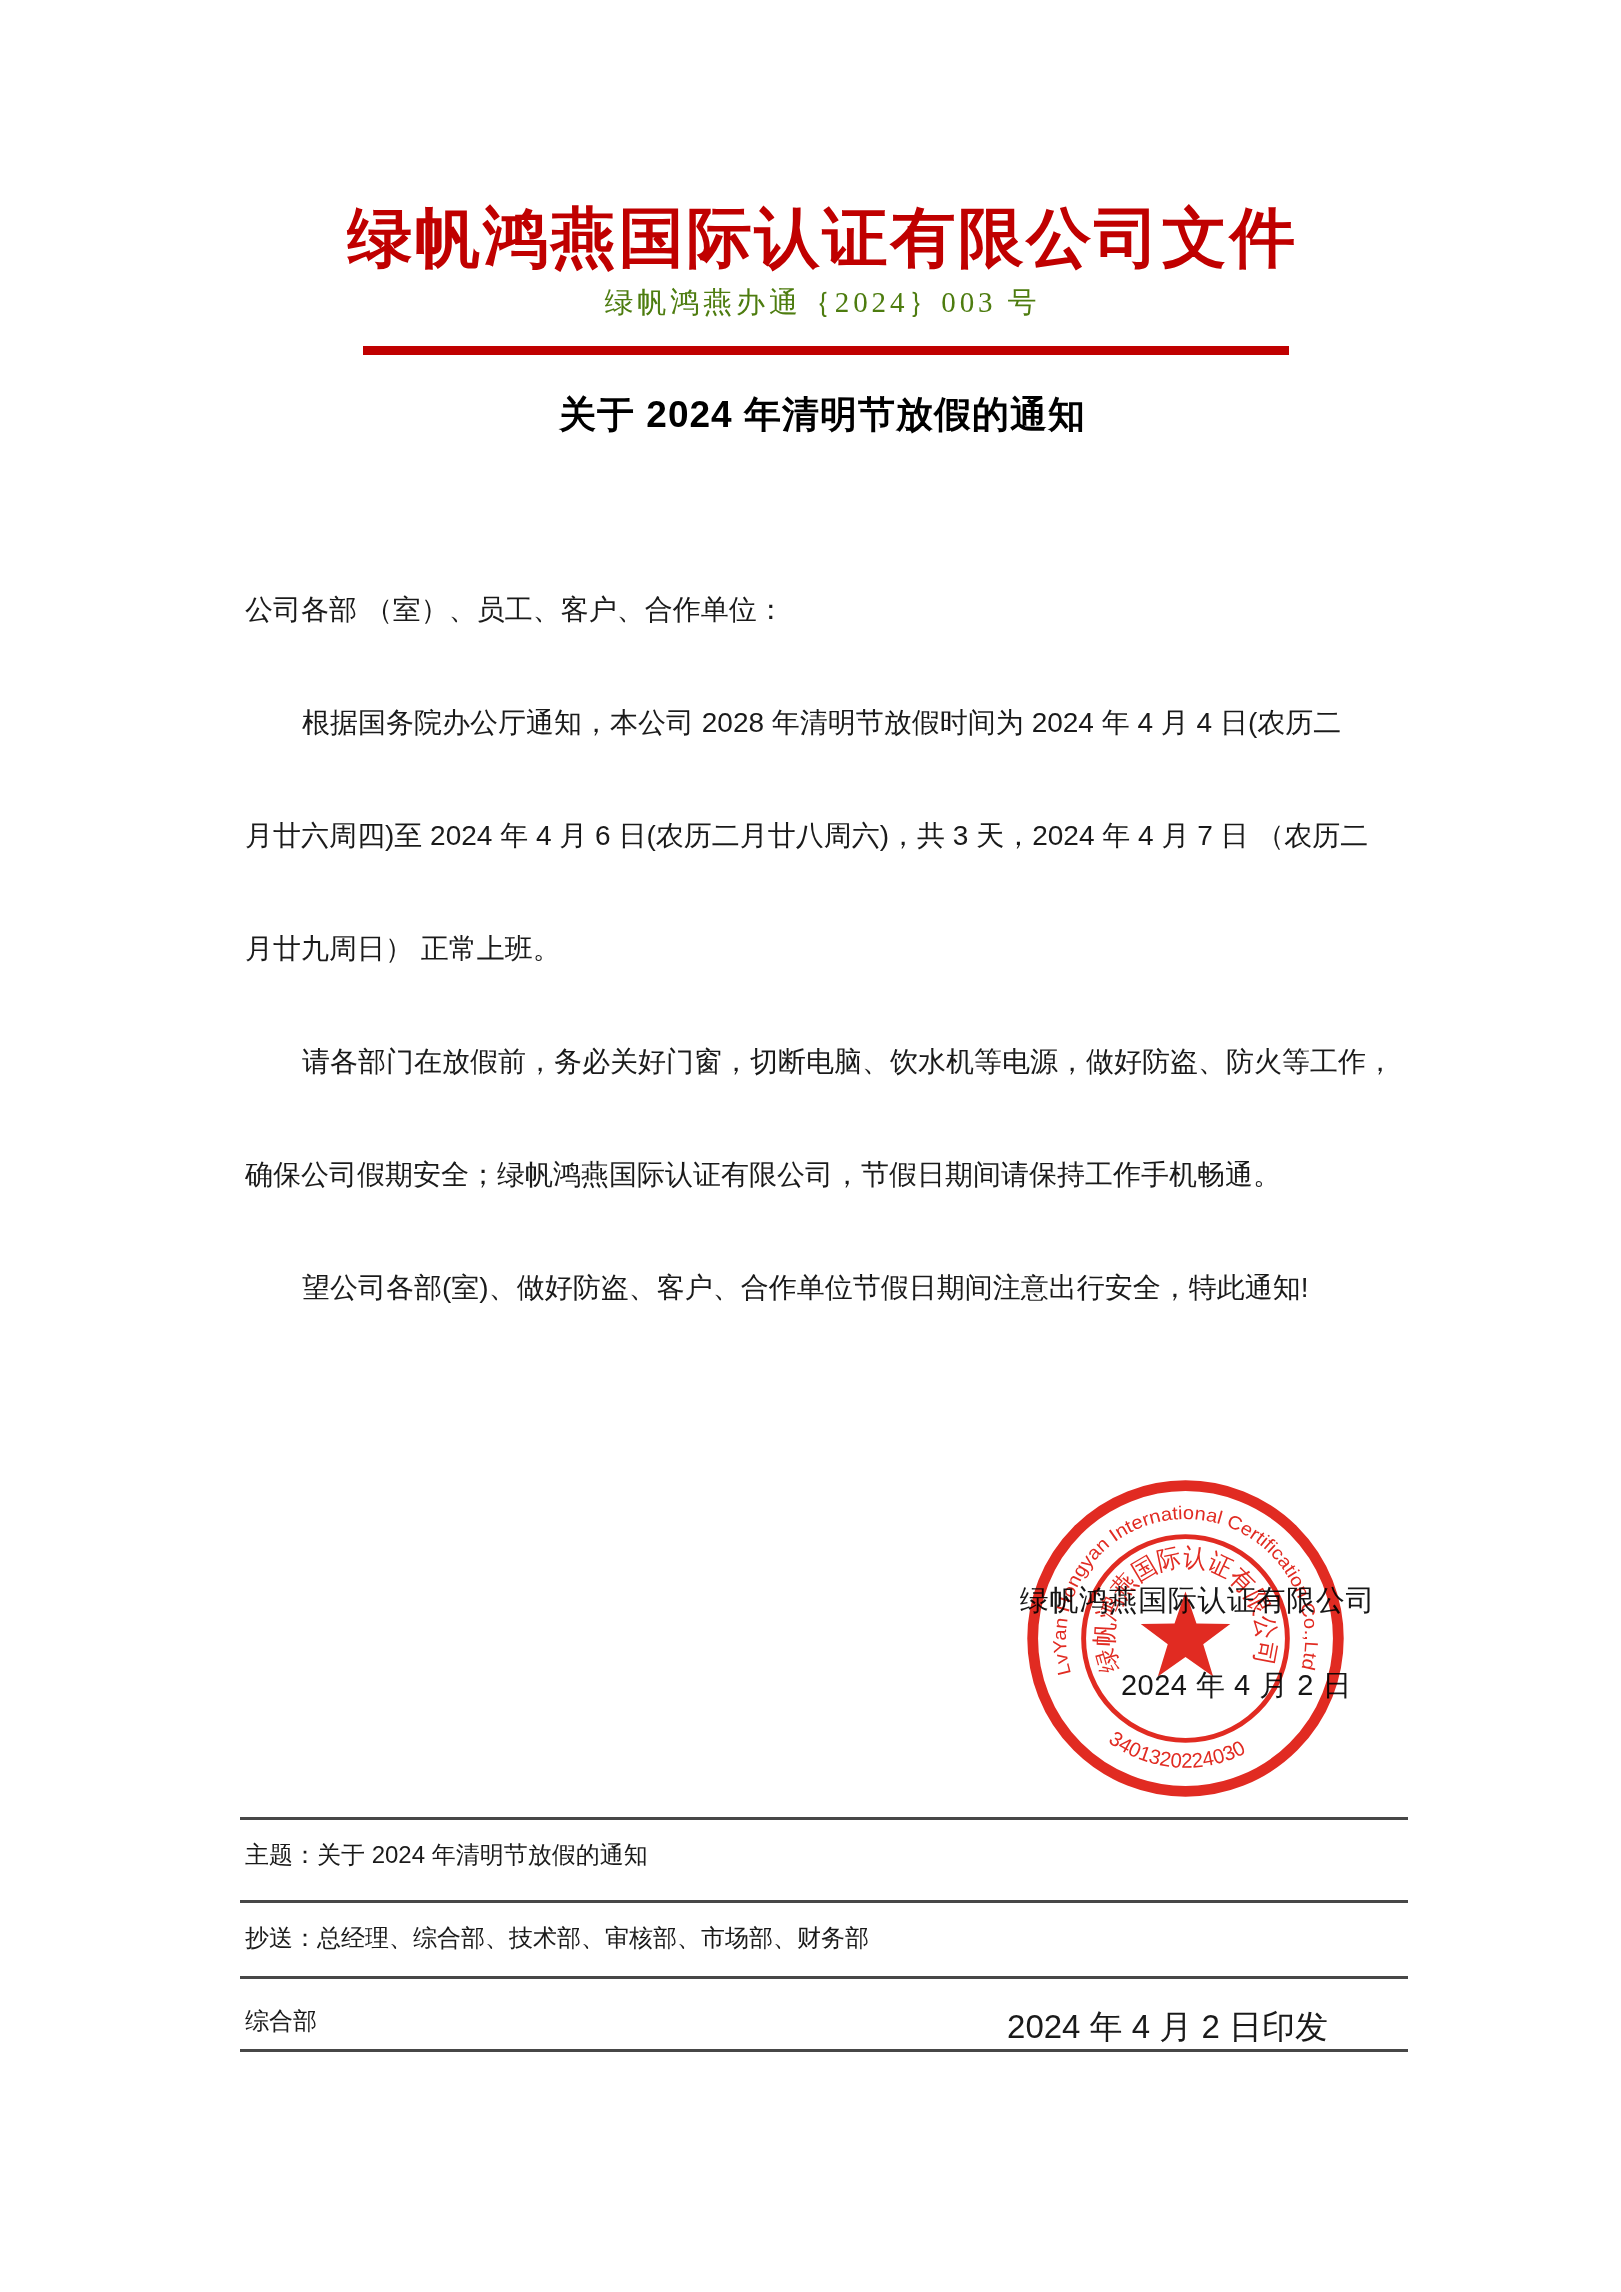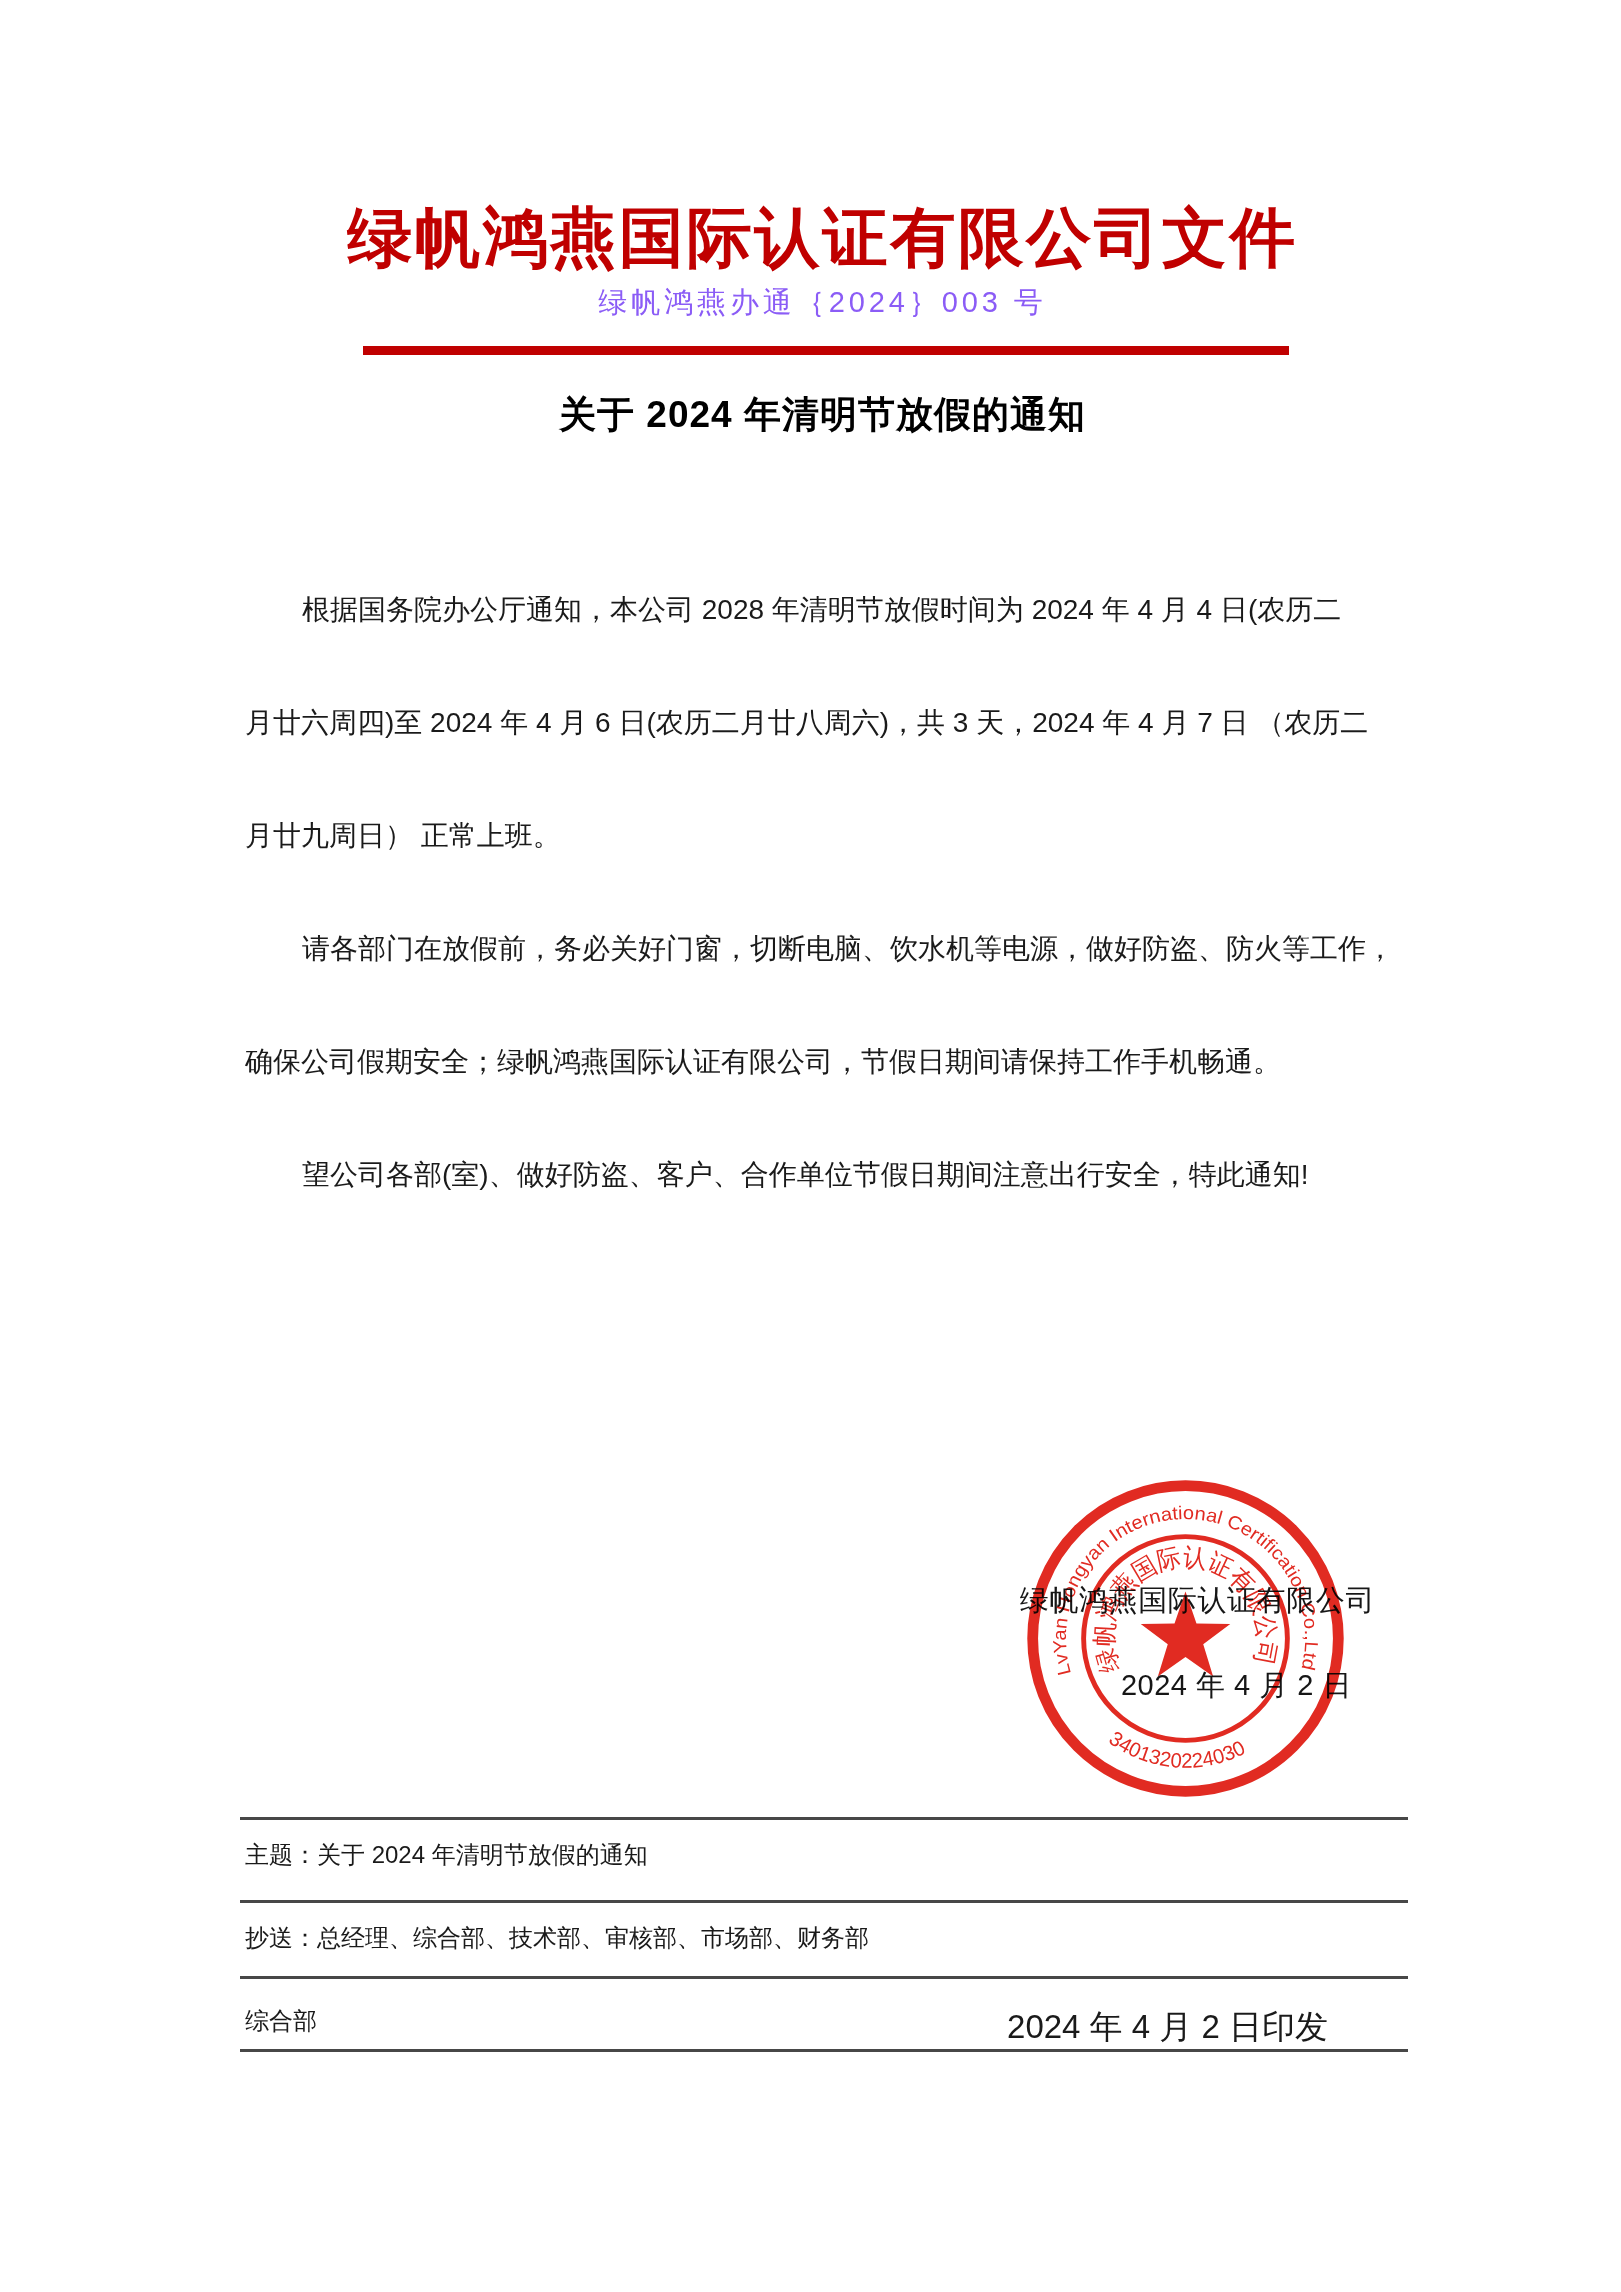--- a/index.html
+++ b/index.html
@@ -22,24 +22,24 @@
     font-size: 65px;
     letter-spacing: 2.9px;
     color: #c00000;
     margin: 0;
     white-space: nowrap;
   }
   .doc-number {
     position: absolute;
     top: 283px; left: 23.5px; width: 1598px;
     text-align: center;
-    font-family: Liberation Sans, sans-serif;
+    font-family: Liberation Serif, serif;
     font-size: 29px;
     letter-spacing: 3.9px;
-    color: #8b5cf6;
+    color: #4d7c0f;
     white-space: nowrap;
   }
   .red-rule {
     position: absolute;
     top: 346px; left: 363px;
     width: 926px; height: 8.8px;
     background: #c00000;
   }
   .notice-title {
     position: absolute;
@@ -120,20 +120,21 @@
 
   <h1 class="org-title">绿帆鸿燕国际认证有限公司文件</h1>
 
   <div class="doc-number">绿帆鸿燕办通｛2024｝003 号</div>
 
   <div class="red-rule"></div>
 
   <h2 class="notice-title">关于 2024 年清明节放假的通知</h2>
 
   <div class="body-block">
+    <p class="bline">公司各部 （室）、员工、客户、合作单位：</p>
     <p class="bline indent">根据国务院办公厅通知，本公司 2028 年清明节放假时间为 2024 年 4 月 4 日(农历二</p>
     <p class="bline">月廿六周四)至 2024 年 4 月 6 日(农历二月廿八周六)，共 3 天，2024 年 4 月 7 日 （农历二</p>
     <p class="bline">月廿九周日） 正常上班。</p>
     <p class="bline indent">请各部门在放假前，务必关好门窗，切断电脑、饮水机等电源，做好防盗、防火等工作，</p>
     <p class="bline">确保公司假期安全；绿帆鸿燕国际认证有限公司，节假日期间请保持工作手机畅通。</p>
     <p class="bline indent">望公司各部(室)、做好防盗、客户、合作单位节假日期间注意出行安全，特此通知!</p>
   </div>
 
   <div class="sig-company">绿帆鸿燕国际认证有限公司</div>
   <div class="sig-date">2024 年 4 月 2 日</div>

